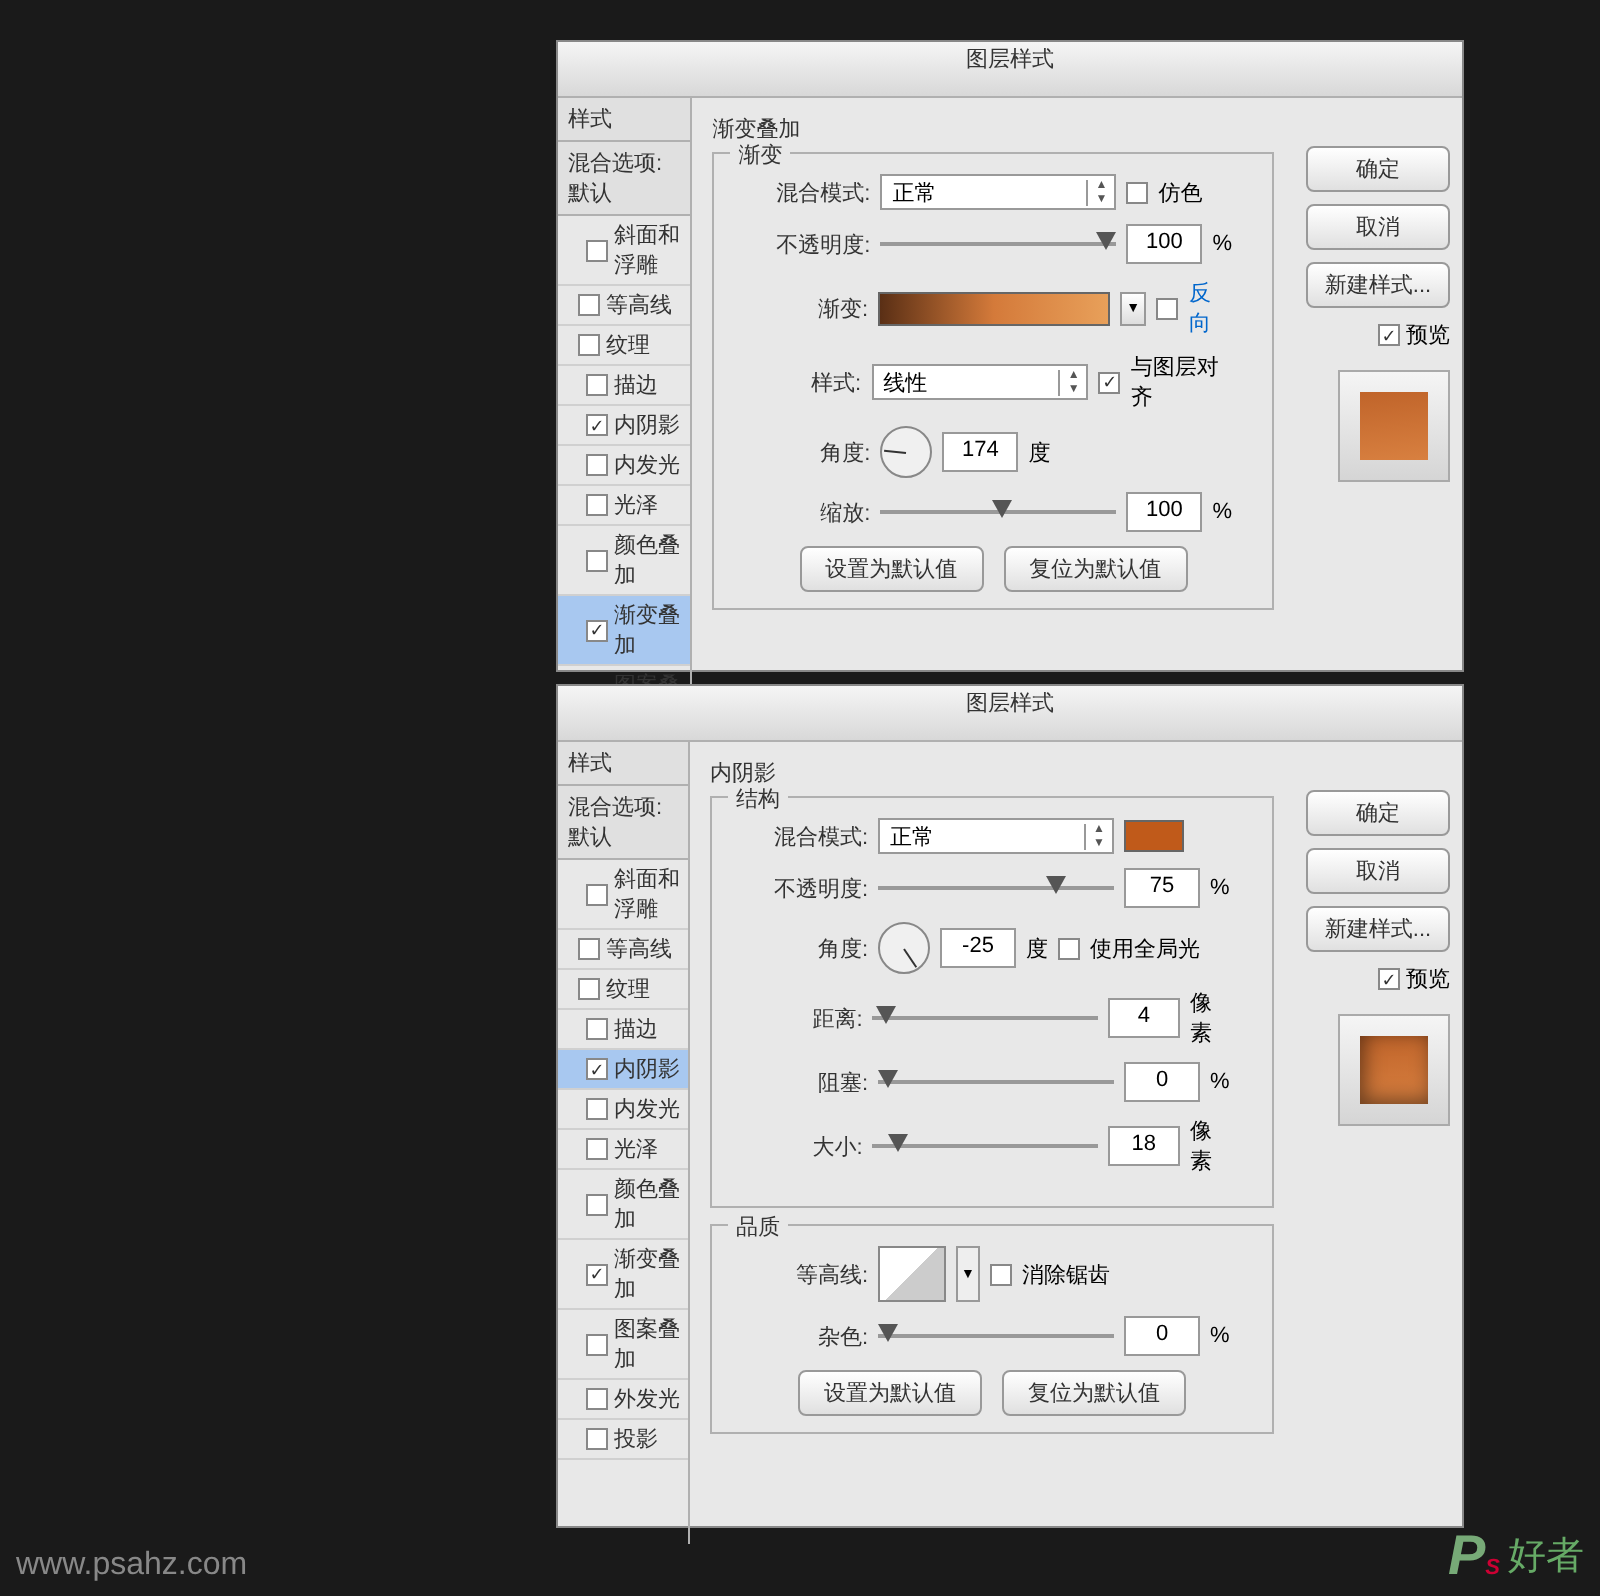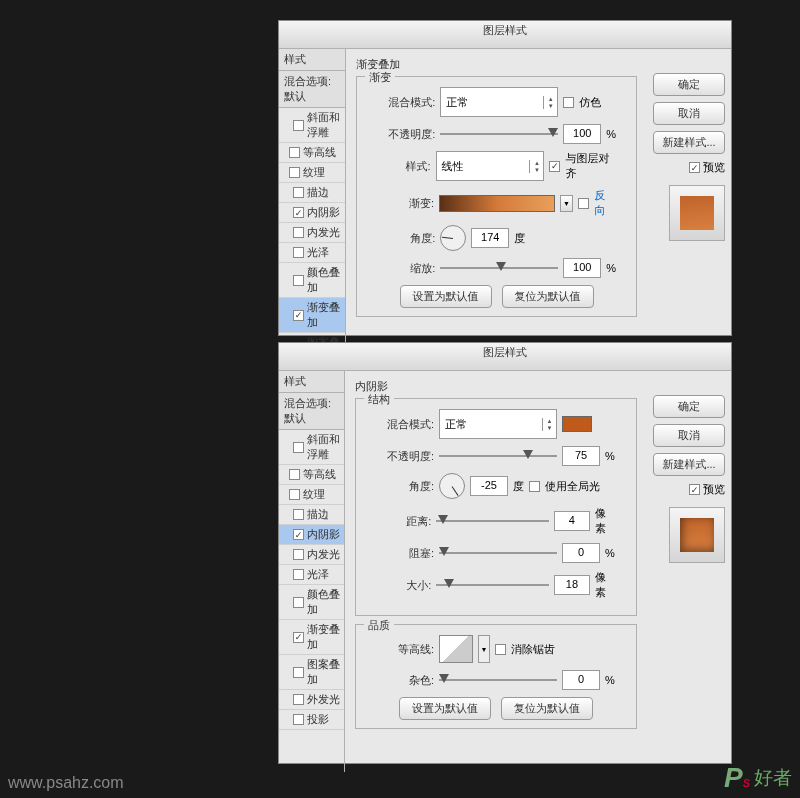--- a/index.html
+++ b/index.html
@@ -15,21 +15,21 @@
 .si.sel{background:#a8c8f0}
 .si.ind1{padding-left:14px}
 .si.ind2{padding-left:10px}
 .chk{width:11px;height:11px;border:1px solid #888;background:#fff;display:inline-flex;align-items:center;justify-content:center;font-size:9px;color:#333;flex-shrink:0}
 .chk.on::before{content:"✓"}
 .main{flex:1;padding:8px 10px;position:relative}
 .fieldset{border:1px solid #b0b0b0;padding:10px 20px 8px;margin-bottom:8px;position:relative}
 .legend{position:absolute;top:-7px;left:8px;background:#e8e8e8;padding:0 4px;color:#333}
 .row{display:flex;align-items:center;margin-bottom:7px;gap:5px}
 .lbl{width:58px;text-align:right;color:#333}
-.select{display:flex;align-items:center;border:1px solid #999;background:#fff;height:30px;width:118px}
+.select{display:flex;align-items:center;border:1px solid #999;background:#fff;height:18px;width:118px}
 .select span{flex:1;padding:0 5px}
 .select .arr{width:14px;border-left:1px solid #999;display:flex;flex-direction:column;align-items:center;justify-content:center;gap:1px}
 .arr::before{content:"▲";font-size:6px;color:#555}
 .arr::after{content:"▼";font-size:6px;color:#555}
 .slider{position:relative;width:118px;height:12px}
 .slider .track{position:absolute;top:5px;left:0;right:0;height:2px;background:#999}
 .slider .thumb{position:absolute;top:0;width:0;height:0;border-left:5px solid transparent;border-right:5px solid transparent;border-top:9px solid #555}
 .numbox{width:38px;height:20px;border:1px solid #999;background:#fff;text-align:center;line-height:16px}
 .gradswatch{width:118px;height:17px;border:1px solid #666;background:linear-gradient(90deg,#5a2f15,#d47a3a,#e8a05a)}
 .gradbtn{width:14px;height:17px;border:1px solid #999;background:linear-gradient(#fff,#ddd);display:flex;align-items:center;justify-content:center;font-size:7px}
@@ -126,34 +126,34 @@
         <div class="row">
           <div class="lbl">不透明度:</div>
           <div class="slider">
               <div class="track"></div>
               <div class="thumb" style="left:108px"></div>
             </div>
           <div class="numbox">100</div>
           <span>%</span>
         </div>
         <div class="row">
-          <div class="lbl">样式:</div>
-          <div class="select">
-              <span>线性</span>
-              <div class="arr"></div>
-            </div>
-          <div class="chk on"></div>
-          <span>与图层对齐</span>
-        </div>
-        <div class="row">
           <div class="lbl">渐变:</div>
           <div class="gradswatch"></div>
           <div class="gradbtn">▼</div>
           <div class="chk"></div>
           <span class="link">反向</span>
+        </div>
+        <div class="row">
+          <div class="lbl">样式:</div>
+          <div class="select">
+              <span>线性</span>
+              <div class="arr"></div>
+            </div>
+          <div class="chk on"></div>
+          <span>与图层对齐</span>
         </div>
         <div class="row">
           <div class="lbl">角度:</div>
           <div class="dial">
               <div class="needle" style="transform:rotate(-174deg)"></div>
             </div>
           <div class="numbox">174</div>
           <span>度</span>
         </div>
         <div class="row">

